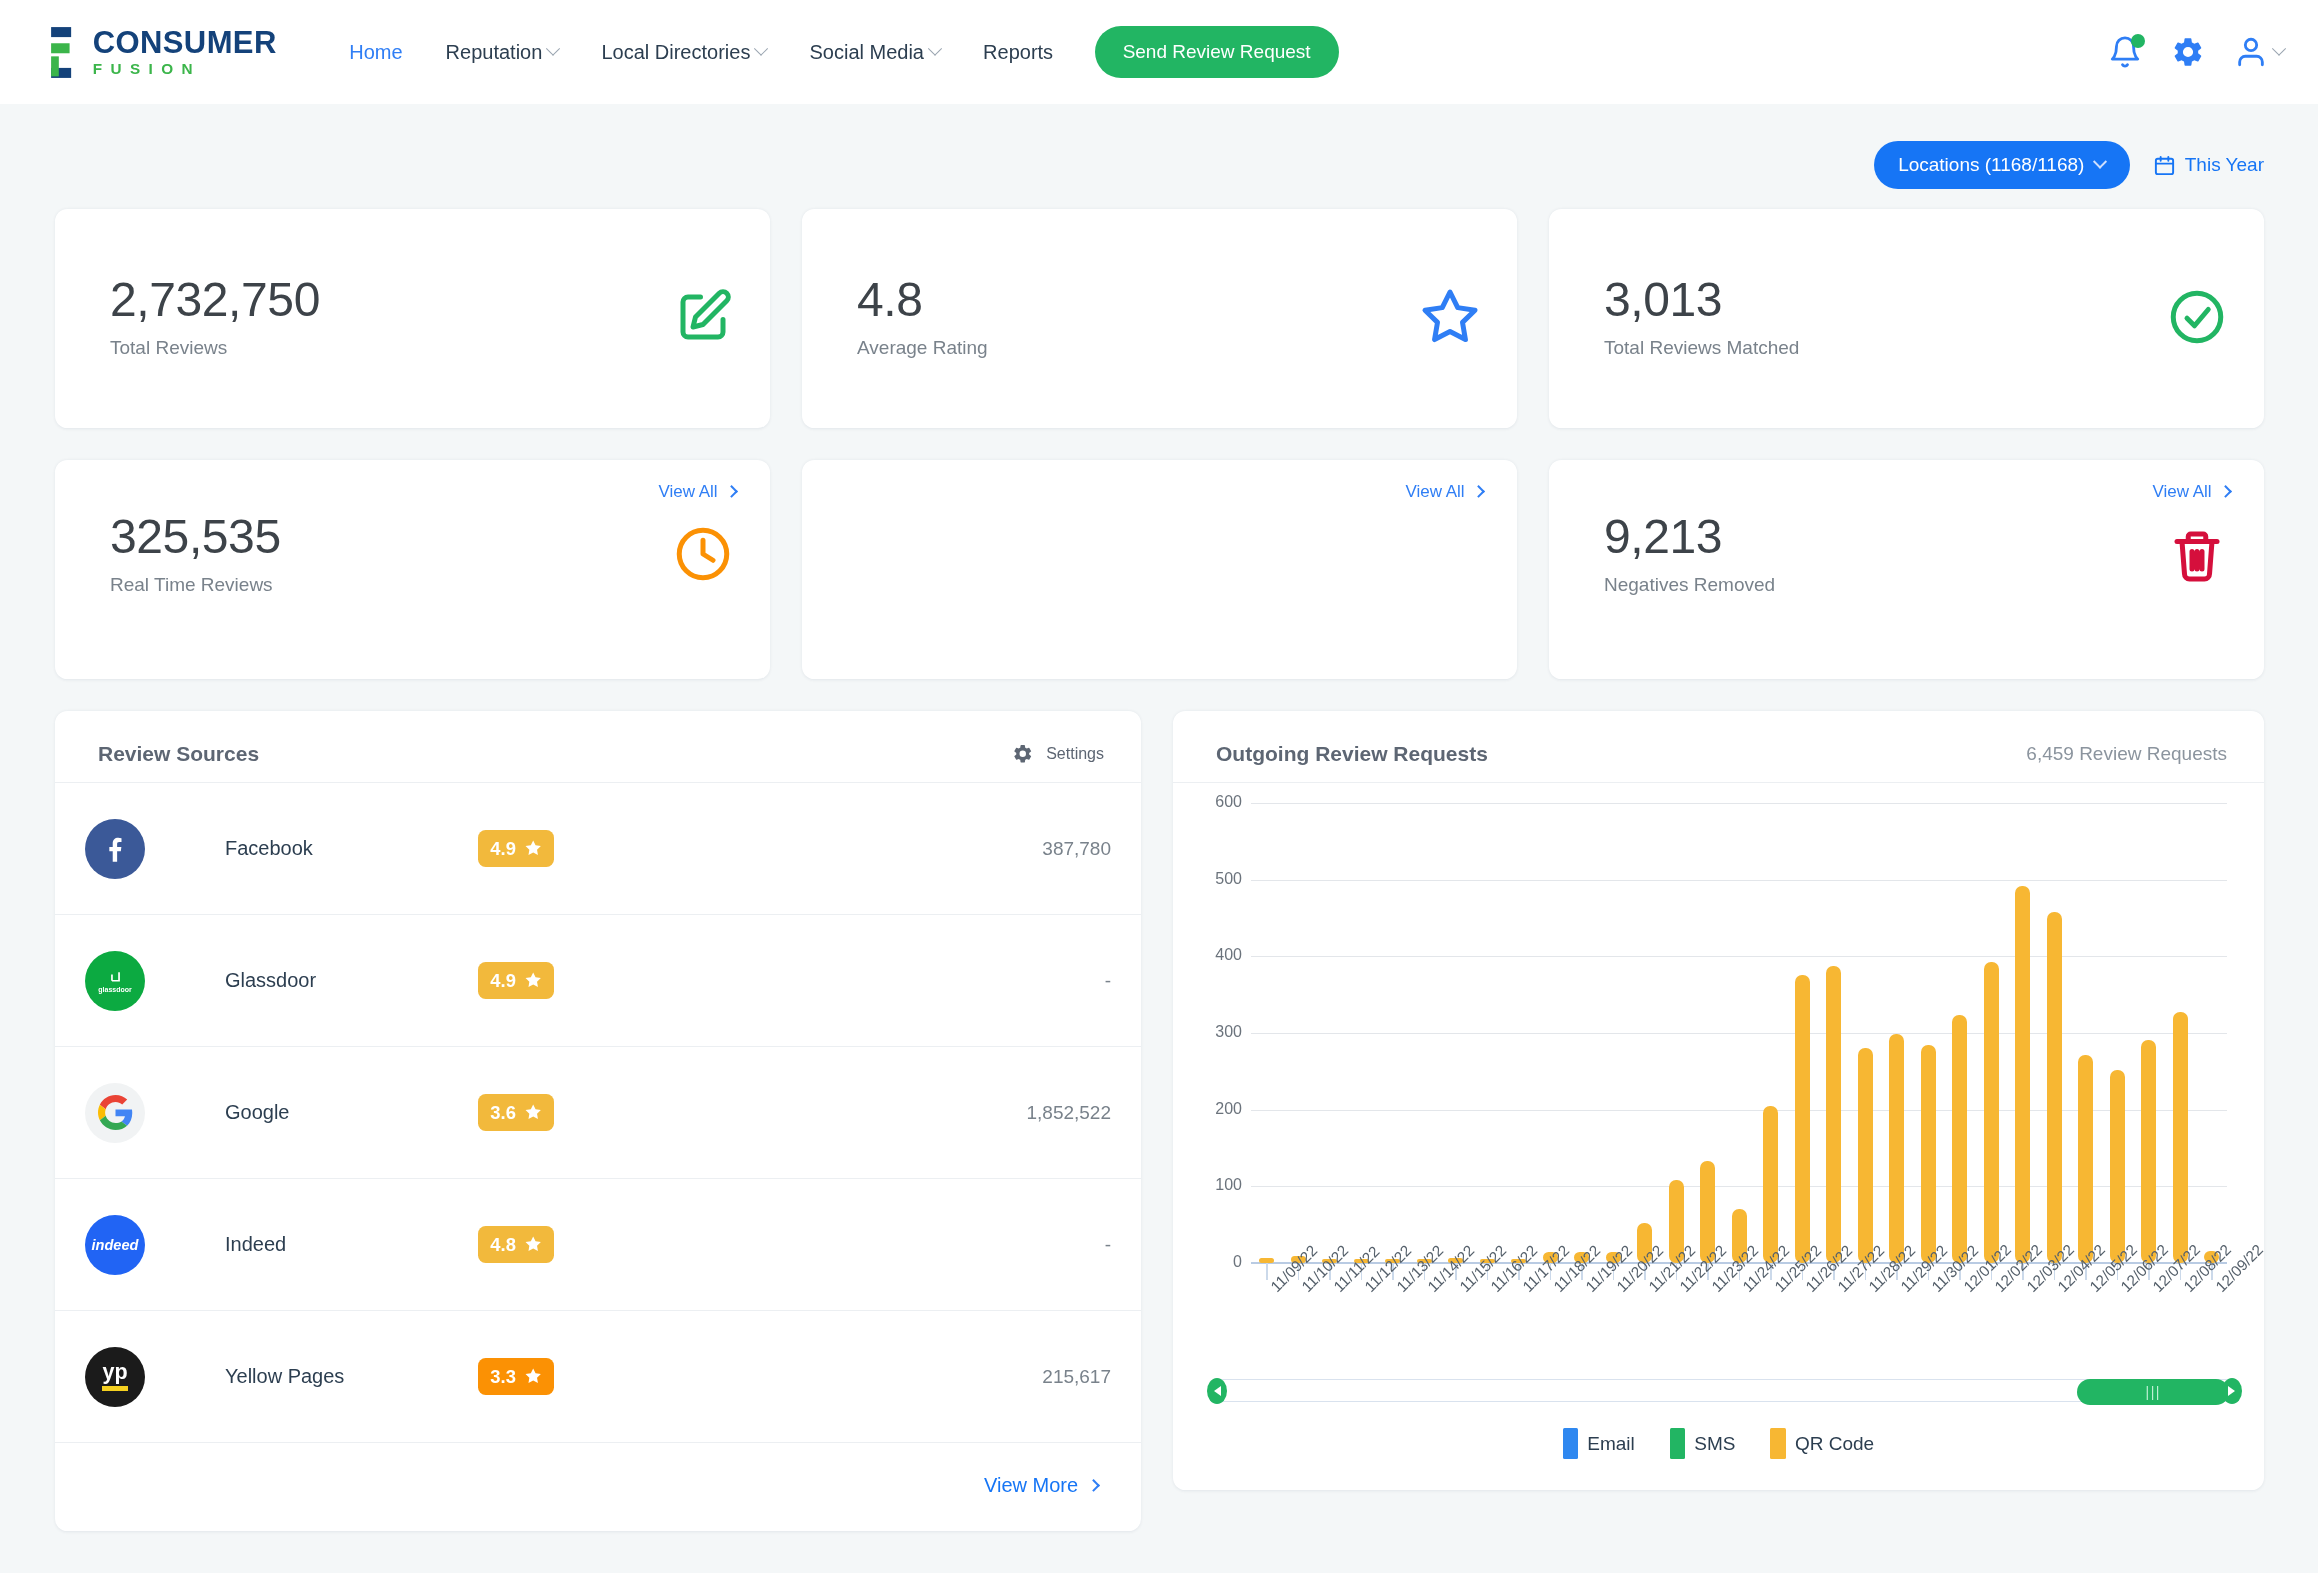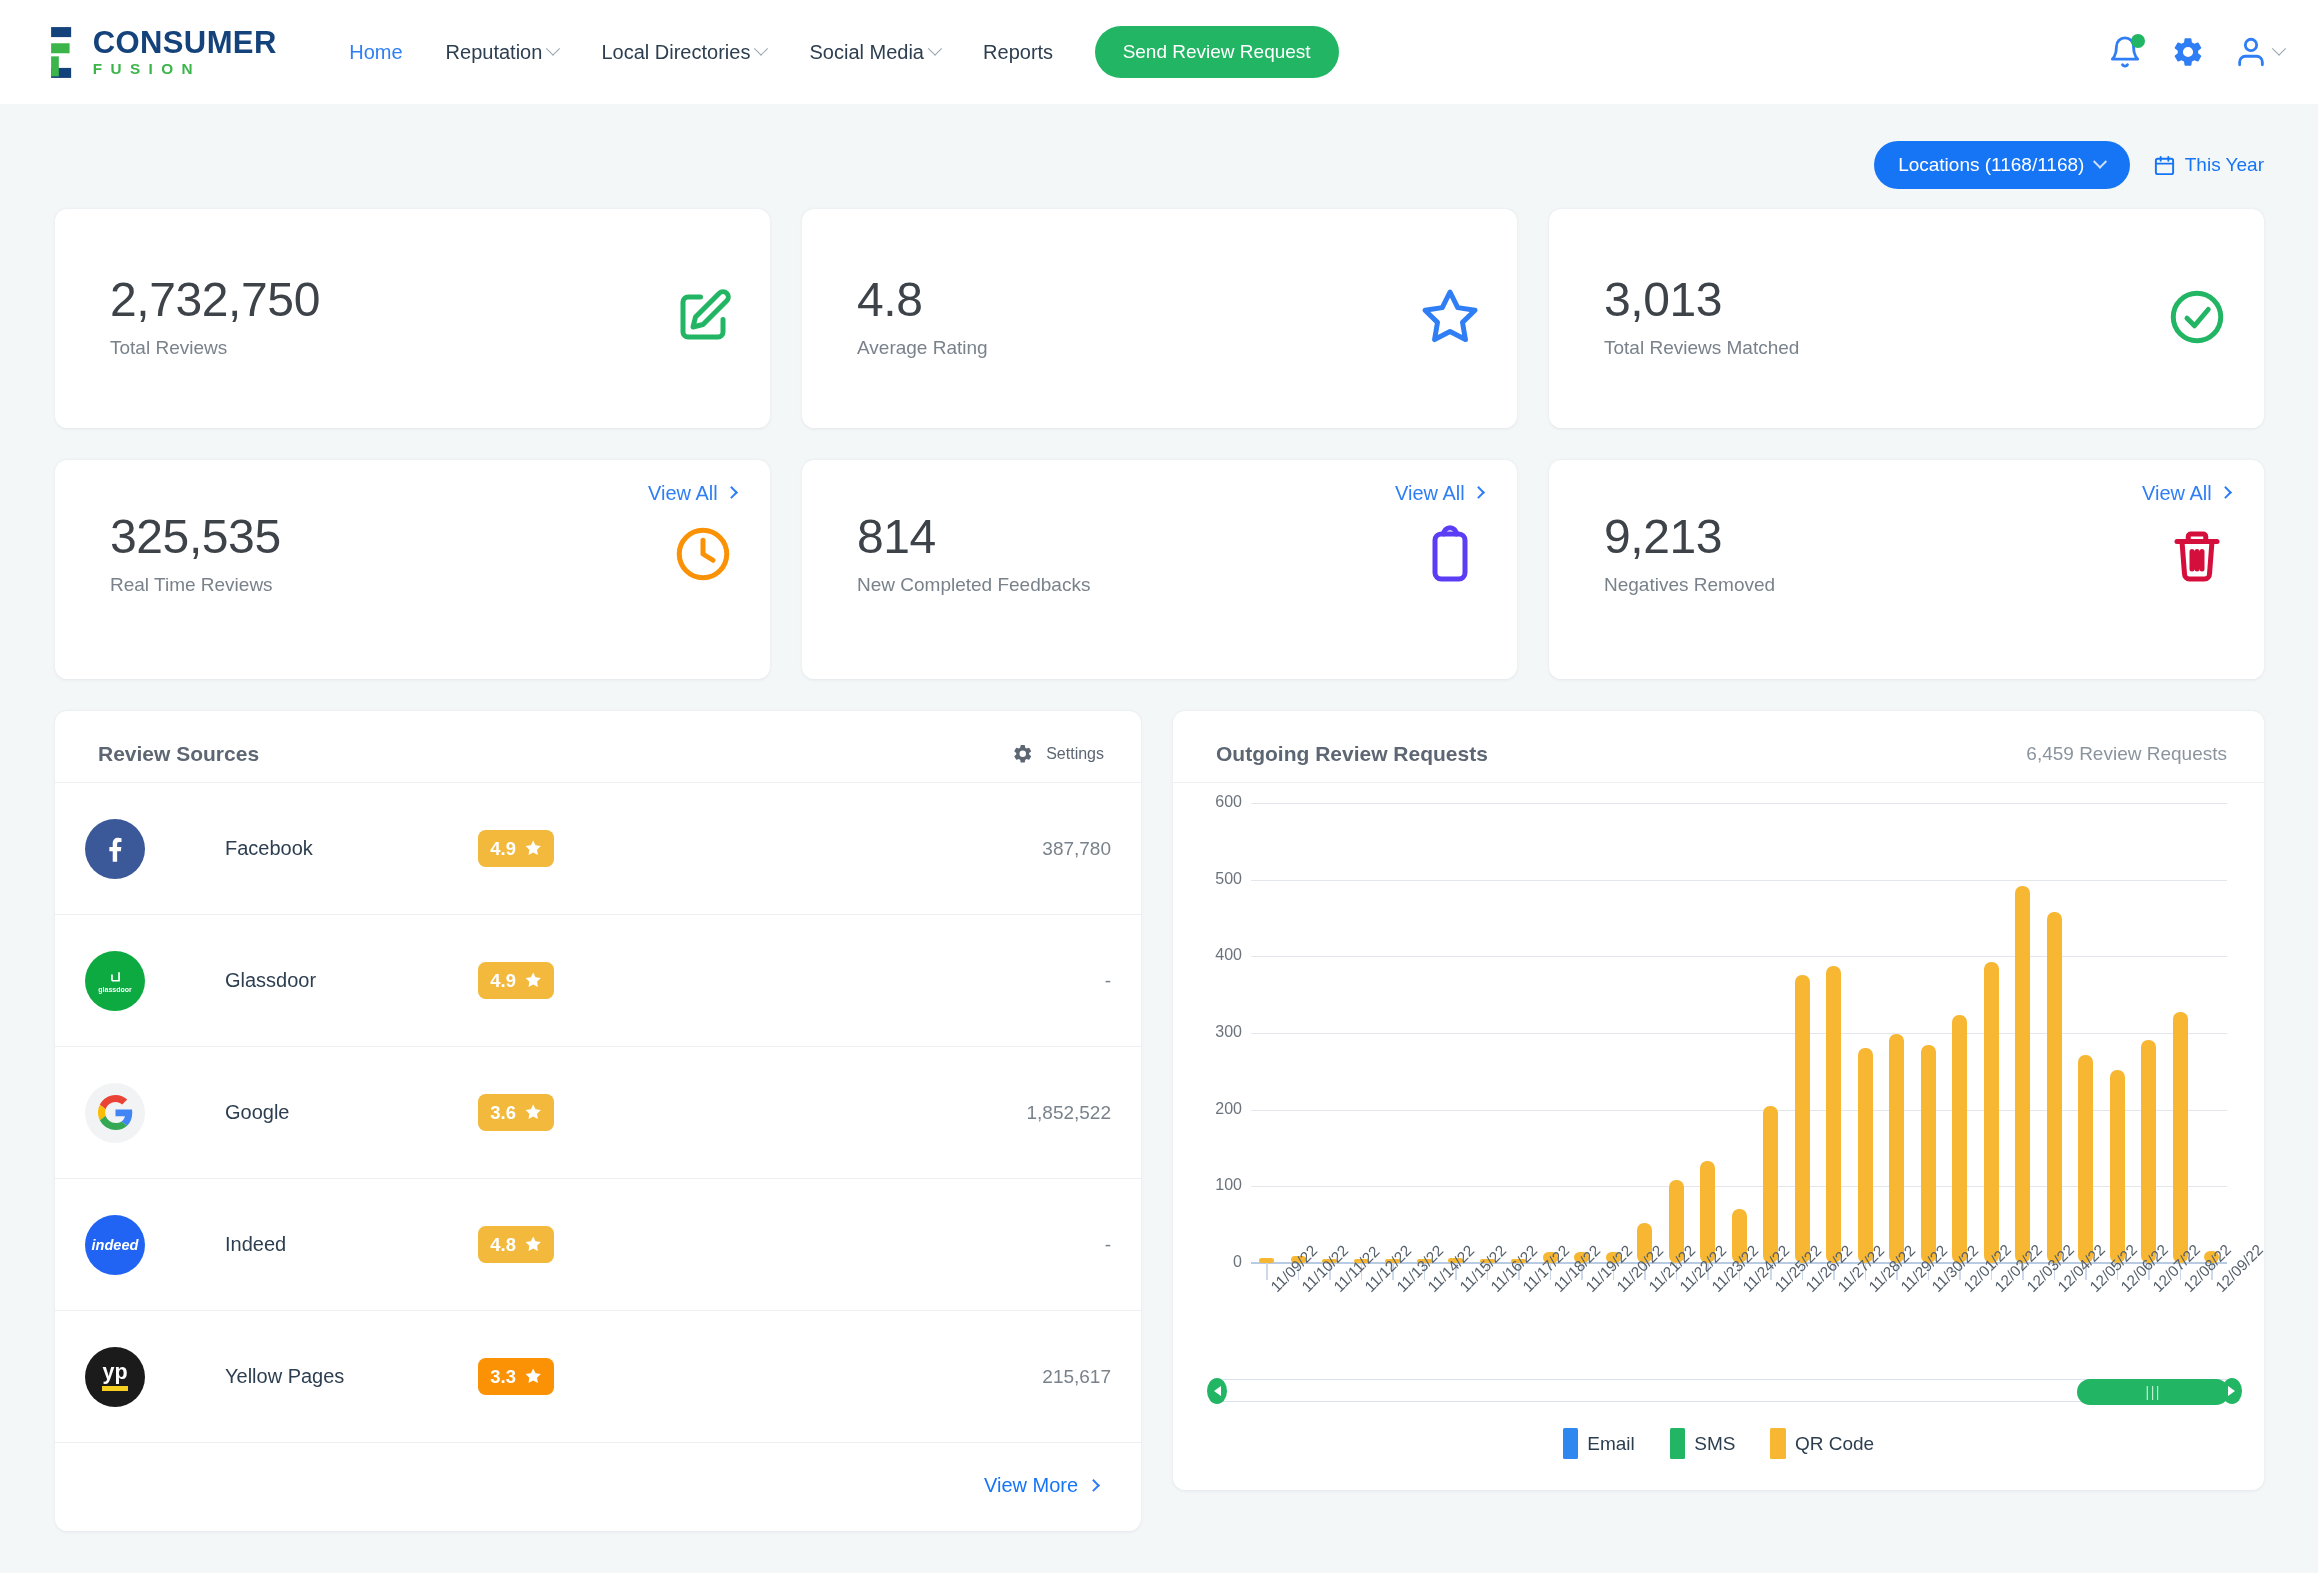--- a/index.html
+++ b/index.html
@@ -89,21 +89,21 @@
   .card {
     flex: 1; background: #fff; border-radius: 12.3px;
     box-shadow: 0 0.8px 3.1px rgba(17,38,74,0.08);
     padding: 28px 34px 31px 55px;
     position: relative; min-height: 219px;
     display: flex; flex-direction: column; justify-content: center;
   }
   .card.with-link { padding-top: 0; }
   .view-all {
     position: absolute; top: 21.5px; right: 34px;
-    color: #2f7ef5; font-size: 20px; display: flex; align-items: center; gap: 9.2px;
+    color: #2f7ef5; font-size: 17px; display: flex; align-items: center; gap: 9.2px;
     cursor: pointer;
   }
   .chev {
     display: inline-block; width: 9.2px; height: 9.2px;
     border-top: 2.3px solid #2f7ef5; border-right: 2.3px solid #2f7ef5;
     transform: rotate(45deg);
   }
   .card-inner { display: flex; align-items: center; justify-content: space-between; }
   .stat-num {
     font-size: 48px; font-weight: 400; color: #3d4349; line-height: 1.05;
@@ -368,32 +368,20 @@
           </svg>
         </span>
       </div>
     </div>
 
     <div class="card with-link">
       <div class="view-all">
         <span>View All</span>
         <i class="chev"></i>
       </div>
-      <div class="card-inner">
-        <div>
-          <div class="stat-num">814</div>
-          <div class="stat-lbl">New Completed Feedbacks</div>
-        </div>
-        <span class="stat-icon">
-          <svg width="60" height="60" viewBox="0 0 24 24" fill="none" stroke="#5b3df5" stroke-width="2" stroke-linecap="round" stroke-linejoin="round">
-            <rect x="6" y="4" width="12" height="18" rx="2.5"></rect>
-            <path d="M9.5 4a2.5 2.5 0 0 1 5 0"></path>
-          </svg>
-        </span>
-      </div>
     </div>
 
     <div class="card with-link">
       <div class="view-all">
         <span>View All</span>
         <i class="chev"></i>
       </div>
       <div class="card-inner">
         <div>
           <div class="stat-num">9,213</div>

